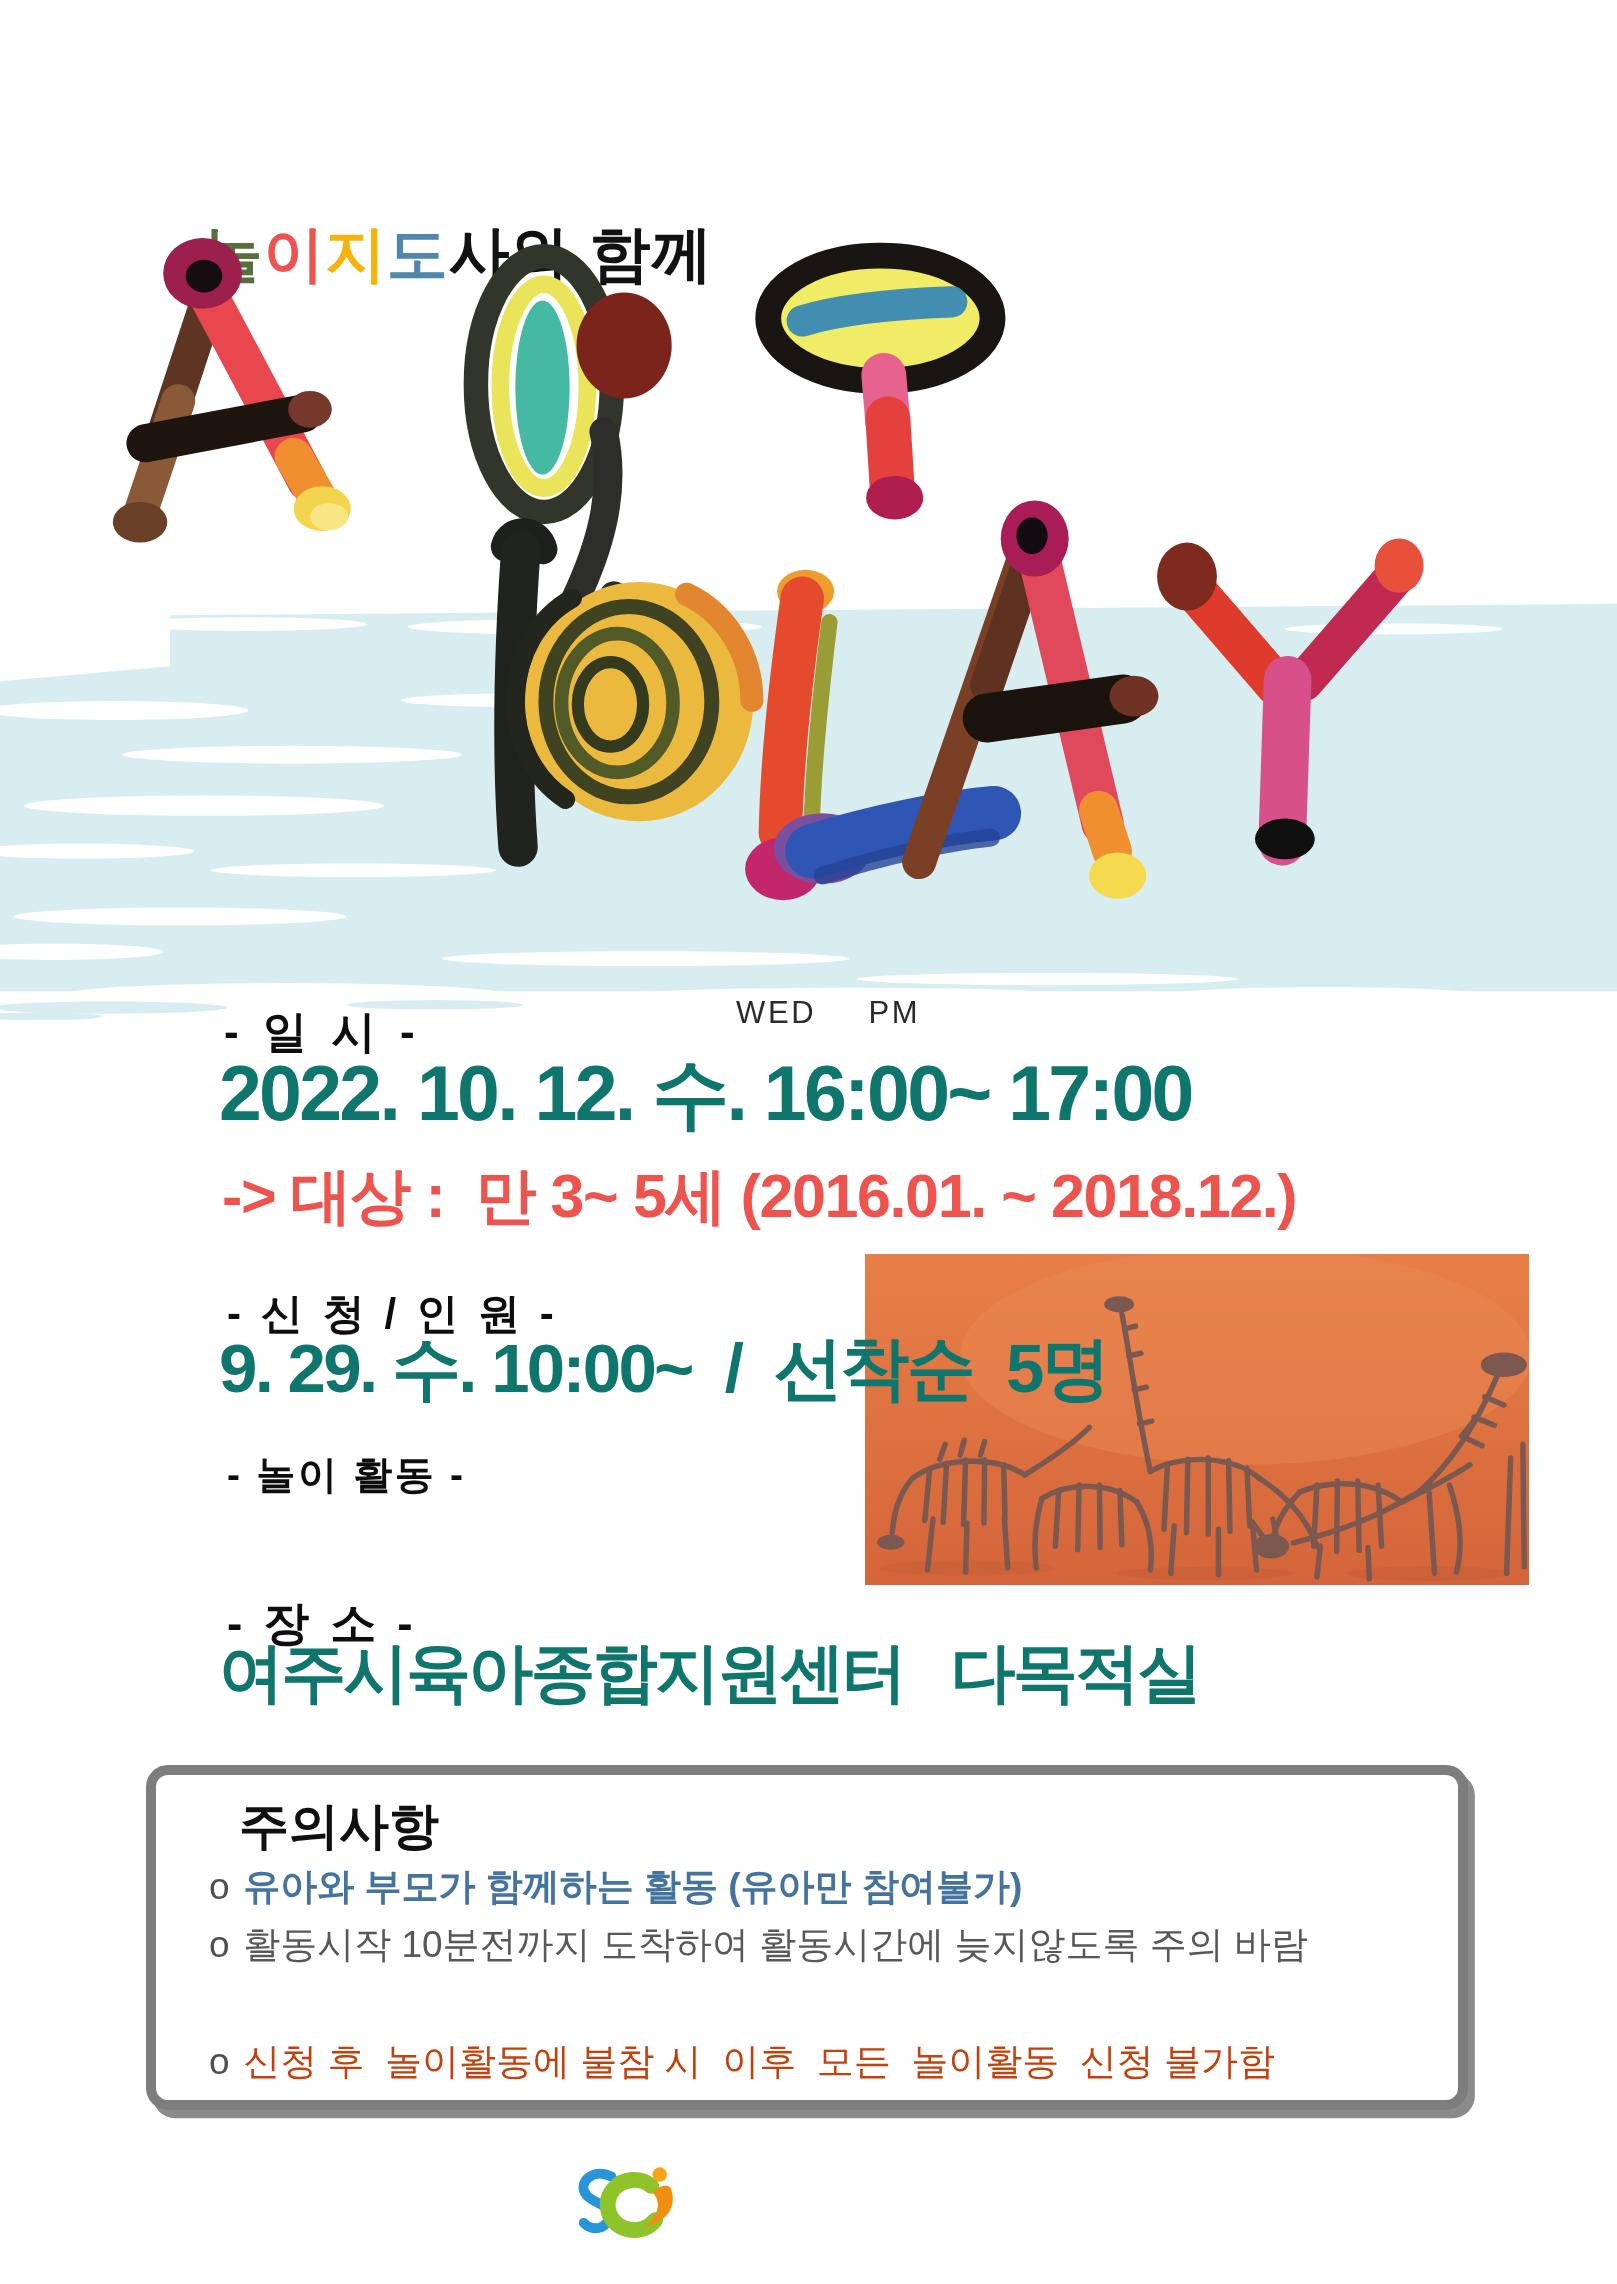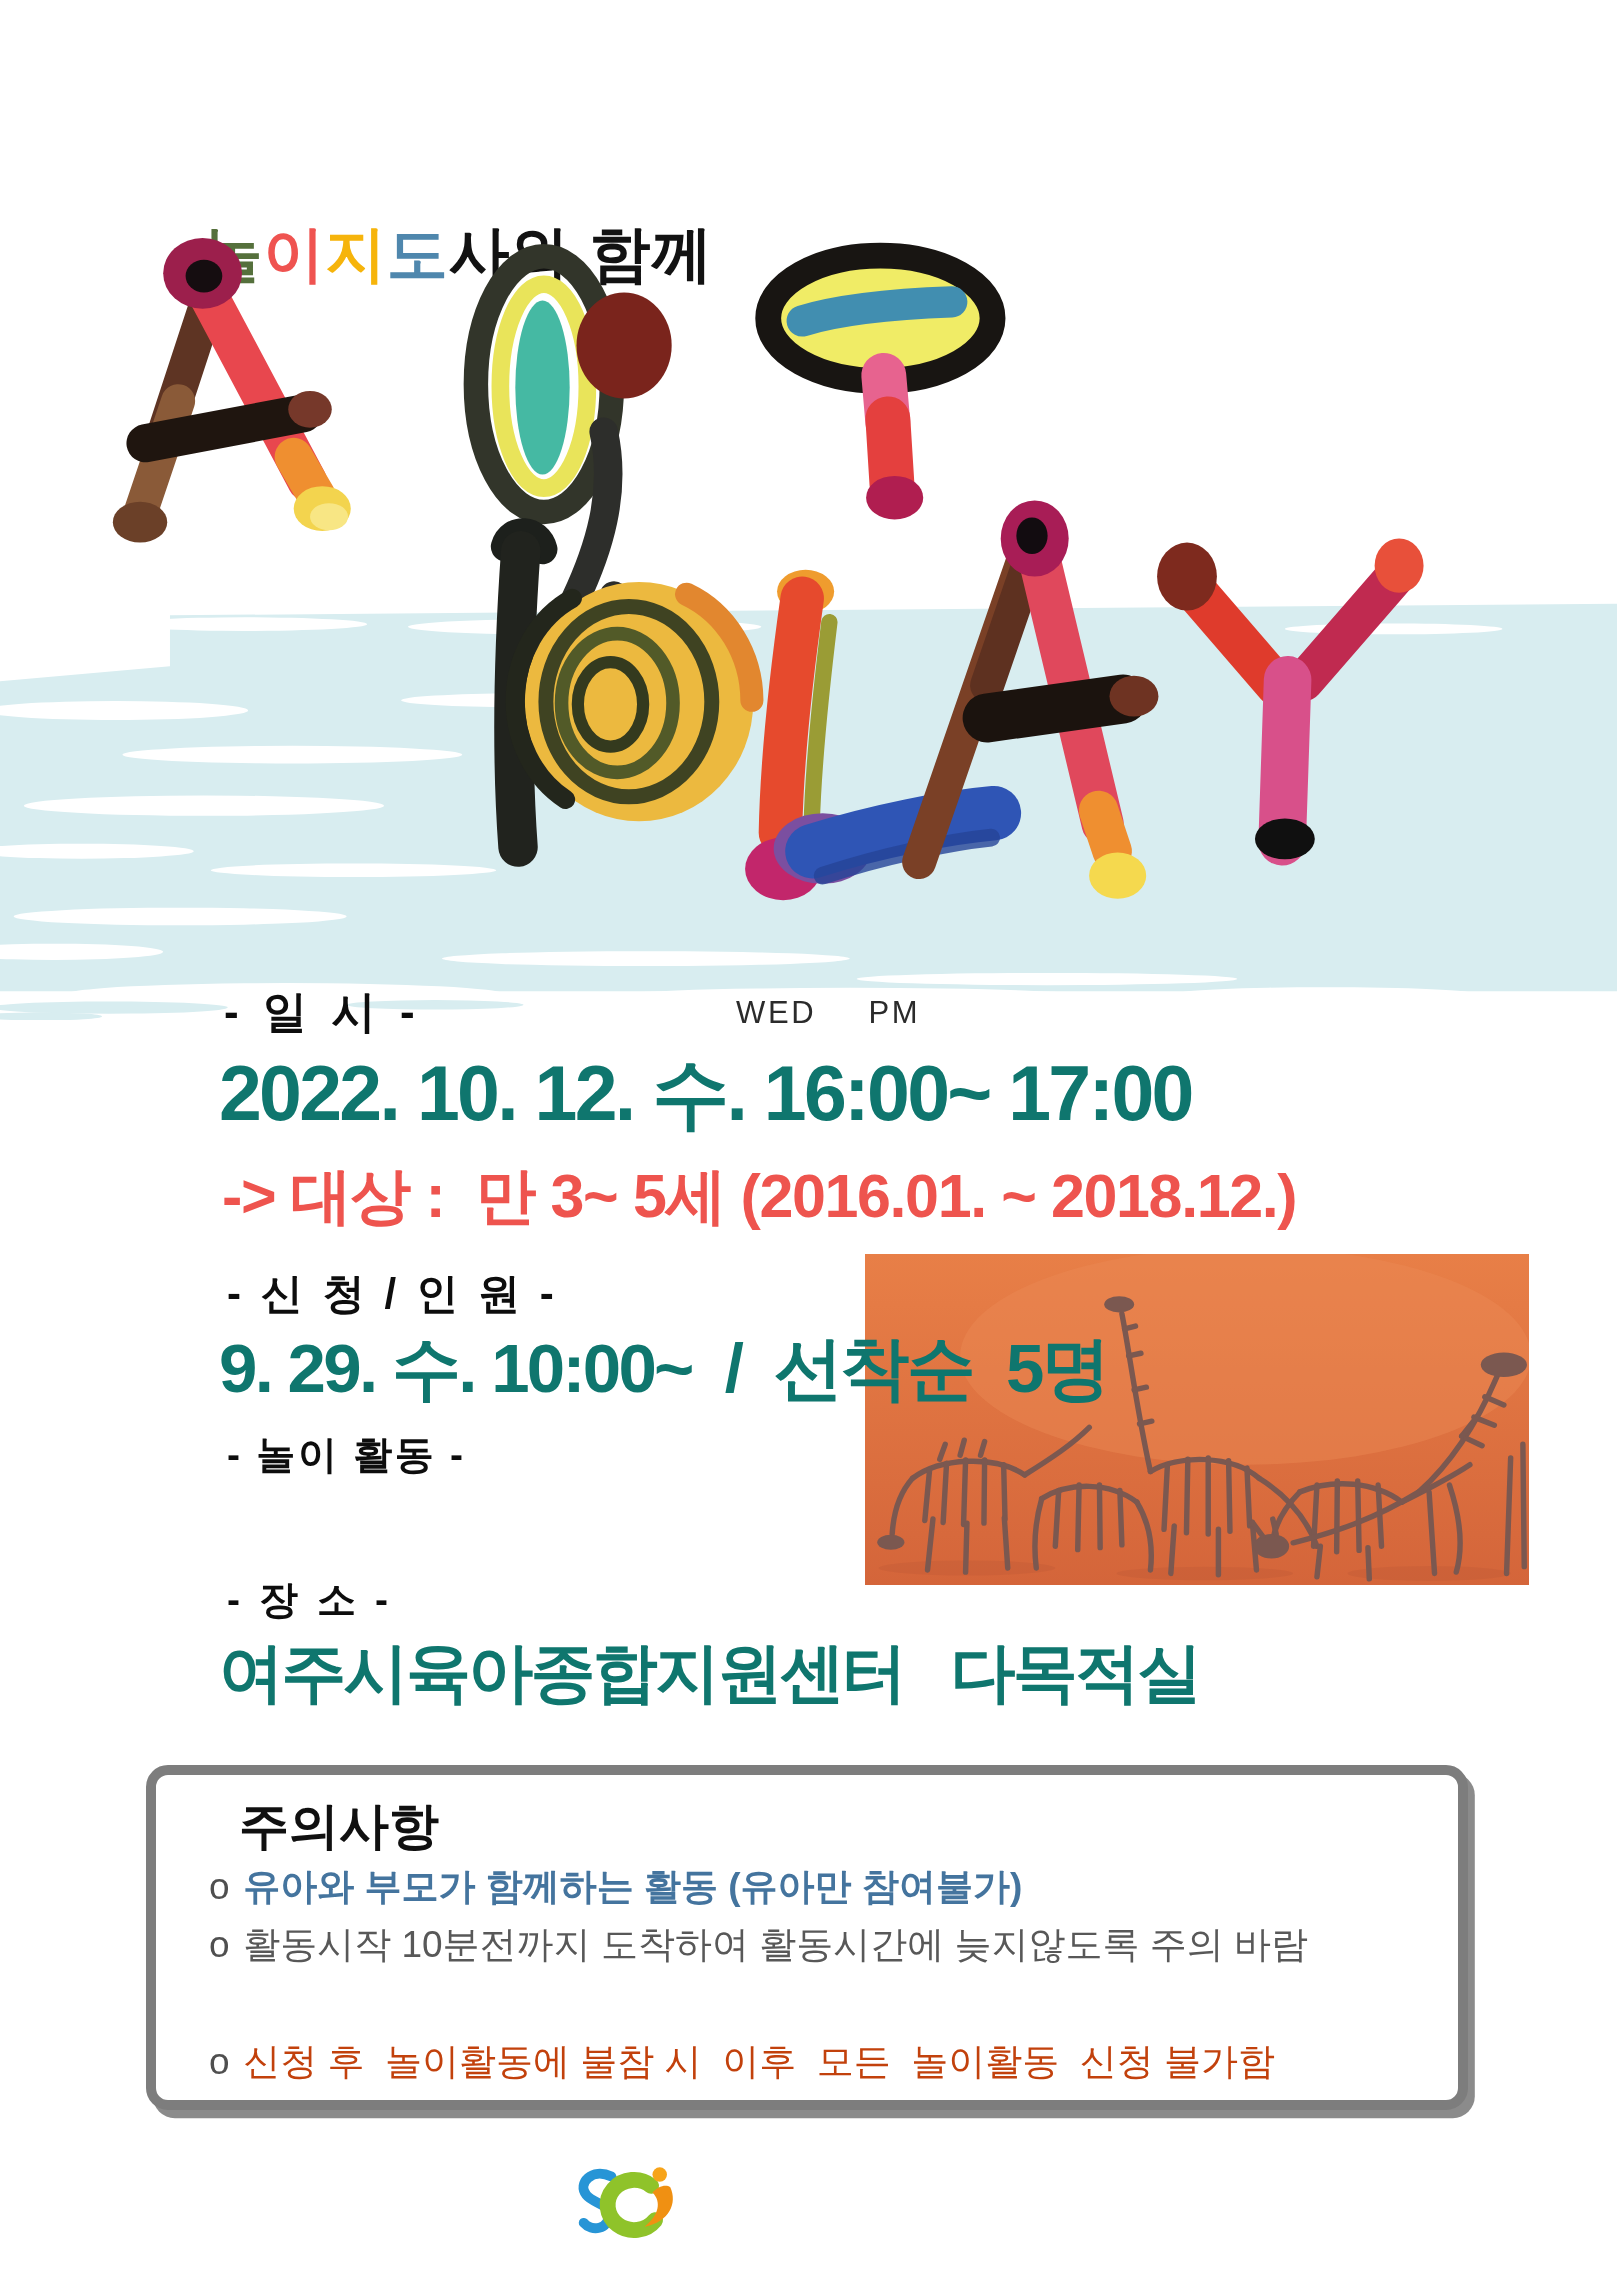--- a/index.html
+++ b/index.html
@@ -12,31 +12,31 @@
 
   
   .tagline{left:131px;top:144px;font-size:61px;font-weight:bold;letter-spacing:0.7px;white-space:pre;}
   .tg-green{color:#55703c;} .tg-red{color:#ef5350;} .tg-yellow{color:#f6b40b;}
   .tg-blue{color:#4f87ad;} .tg-black{color:#121212;}
 
   
   .hero{left:0;top:231px;width:1618px;height:789px;}
 
   
-  .sec-label{font-weight:bold;color:#0d0d0d;white-space:pre;}
+  .sec-label{font-weight:bold;color:#0d0d0d;white-space:pre;margin-top:20px;}
   .big{font-weight:bold;color:#0f766e;white-space:pre;letter-spacing:-2.7px;}
   .lbl-datetime{left:224px;top:983px;font-size:44px;letter-spacing:6.1px;}
   .wedpm{left:736px;top:995px;font-size:31px;color:#2b2b2b;letter-spacing:2.7px;display:flex;gap:52px;font-weight:normal;}
   .v-datetime{left:219px;top:1043px;font-size:77px;}
   .v-target{left:222px;top:1156px;font-size:61px;color:#ee544e;letter-spacing:-1.4px;font-weight:bold;white-space:pre;}
   .lbl-apply{left:227px;top:1266px;font-size:42px;letter-spacing:4.1px;}
   .v-apply{left:219px;top:1323px;font-size:69px;z-index:3;}
   .lbl-activity{left:227px;top:1428px;font-size:39px;letter-spacing:2.7px;}
   .v-activity{left:219px;top:1468px;font-size:67px;}
-  .lbl-place{left:227px;top:1573px;font-size:39px;letter-spacing:4.1px;}
+  .lbl-place{left:227px;top:1573px;font-size:46px;letter-spacing:4.1px;}
   .v-place{left:219px;top:1629px;font-size:65px;}
 
   
   .photo{left:865px;top:1254px;width:664px;height:331px;z-index:1;}
 
   
   .notice{
     left:146px;top:1765px;width:1302px;height:325px;background:#ffffff;
     border:10.2px solid #7d7d7d;border-radius:22px;box-shadow:6.8px 8.2px 0 #8b8b8b;z-index:2;
   }

